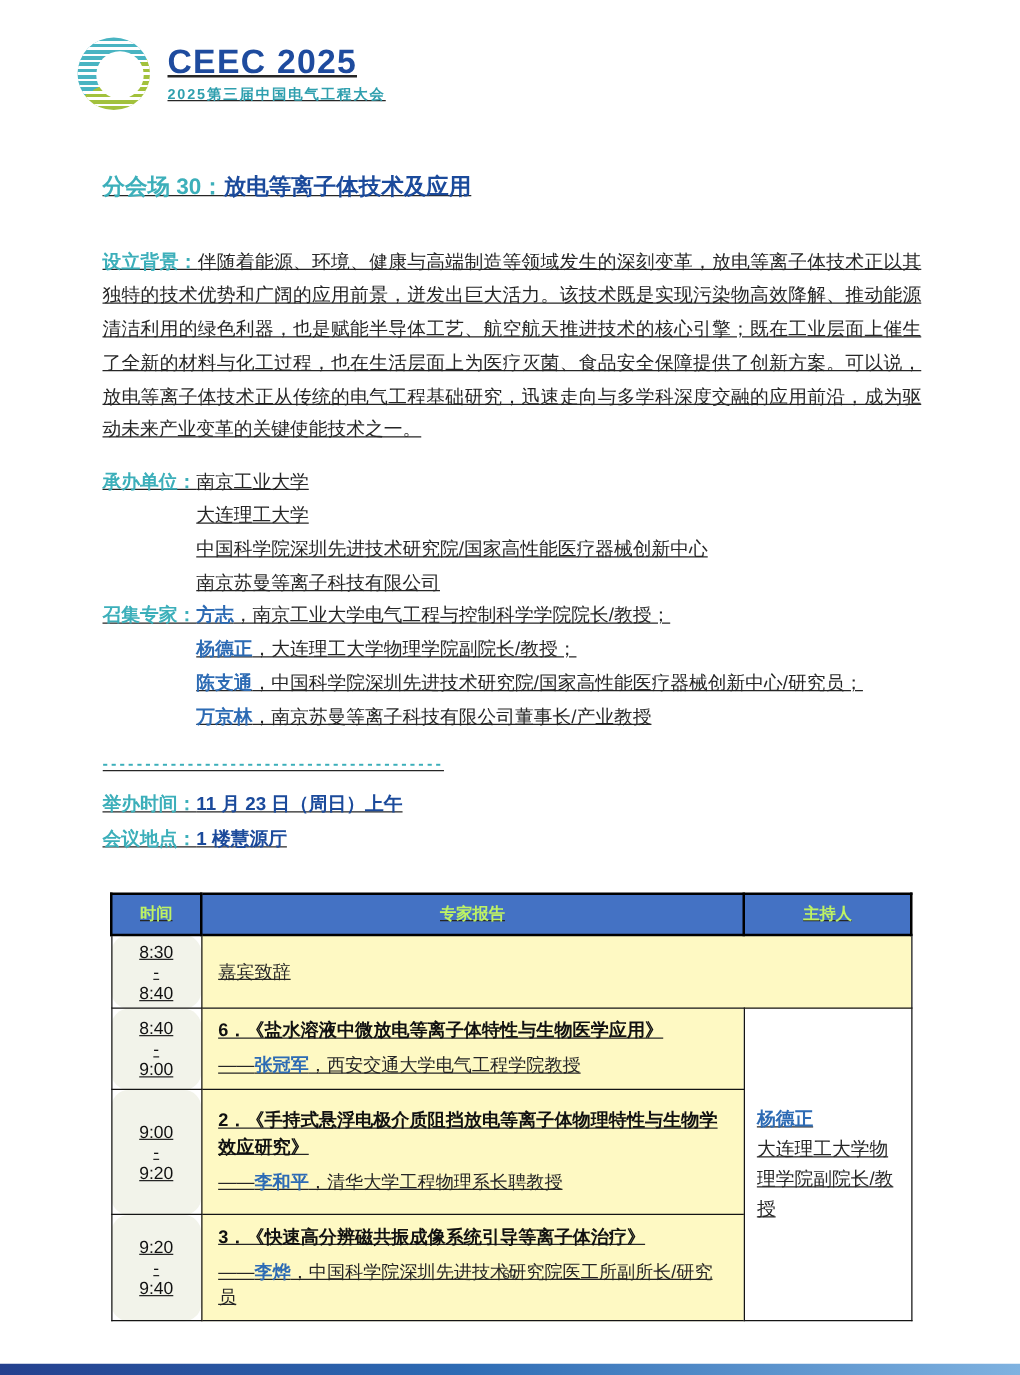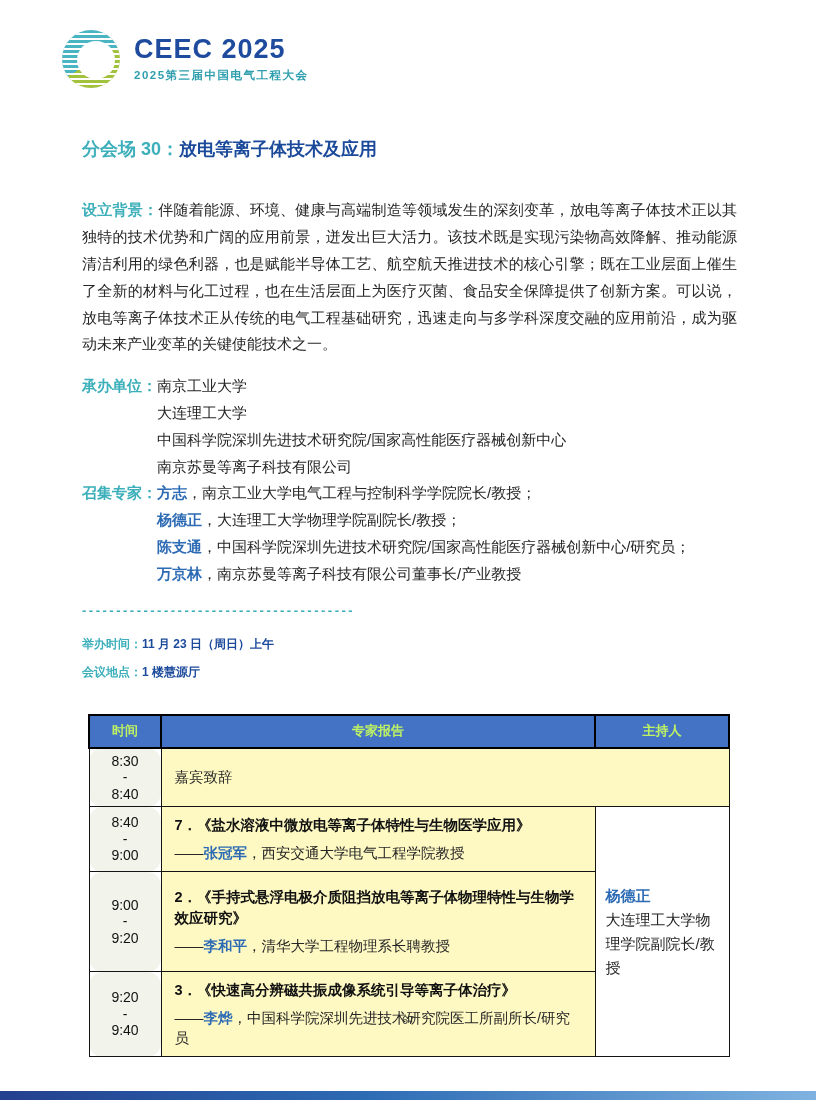--- a/index.html
+++ b/index.html
@@ -5,20 +5,21 @@
   * { box-sizing: border-box; }
   html,body { margin:0; padding:0; background:#ffffff; }
   .page {
     position: relative;
     width: 816px; height: 1100px;
     margin: 0 auto;
     background: #ffffff;
     overflow: hidden;
     font-family: "Liberation Sans", "DejaVu Sans", sans-serif;
     color: #262626;
+    text-decoration: underline;
   }
 
   
   .logo-row { display:flex; align-items:center; gap:14px; padding: 30px 0 0 62px; }
   .logo-icon { position:relative; width:58px; height:58px; flex:0 0 auto; }
   .logo-sphere {
     position:absolute; inset:0; border-radius:50%;
     background: linear-gradient(150deg, #49b4c2 0%, #49b4c2 54%, #a2c13c 54%, #a2c13c 100%);
   }
   .logo-stripes {
@@ -48,21 +49,21 @@
 
   .info-row { display:flex; font-size:15px; line-height:26.8px; }
   .info-label { flex:0 0 73px; font-weight:bold; color:#3cafba; white-space:nowrap; }
   .info-items { flex:1; }
   .info-items > div { white-space:nowrap; }
 
   .dashed {
     margin-top:16px; color:#3cafba; font-size:13px; letter-spacing:2.5px;
     font-weight:bold; line-height:14px; white-space:nowrap; overflow:hidden; width:300px;
   }
-  .meta { font-size:12px; line-height:28px; font-weight:bold; }
+  .meta { font-size:15px; line-height:28px; font-weight:bold; }
   .meta .value { color:#1b4a9b; }
   .meta-block { margin-top:12px; }
 
   
   table.schedule {
     border-collapse:collapse; margin:28px 0 0 6px;
     width:640px; table-layout:fixed; font-size:14.5px;
   }
   table.schedule th {
     background:#4472c4; color:#bef264; font-weight:bold; font-size:13px;
@@ -177,21 +178,21 @@
           </td>
           <td class="report-cell" colspan="2">嘉宾致辞</td>
         </tr>
         <tr class="row-t1">
           <td class="time-cell">
             <span>8:40</span>
             <span>-</span>
             <span>9:00</span>
           </td>
           <td class="report-cell">
-            <div class="talk-title">7．《盐水溶液中微放电等离子体特性与生物医学应用》</div>
+            <div class="talk-title">6．《盐水溶液中微放电等离子体特性与生物医学应用》</div>
             <div class="talk-speaker"><span>——</span><span class="blue-name">张冠军</span><span>，西安交通大学电气工程学院教授</span></div>
           </td>
           <td class="host-cell" rowspan="3">
             <div class="host-name">杨德正</div>
             <div class="host-desc">大连理工大学物理学院副院长/教授</div>
           </td>
         </tr>
         <tr class="row-t2">
           <td class="time-cell">
             <span>9:00</span>

